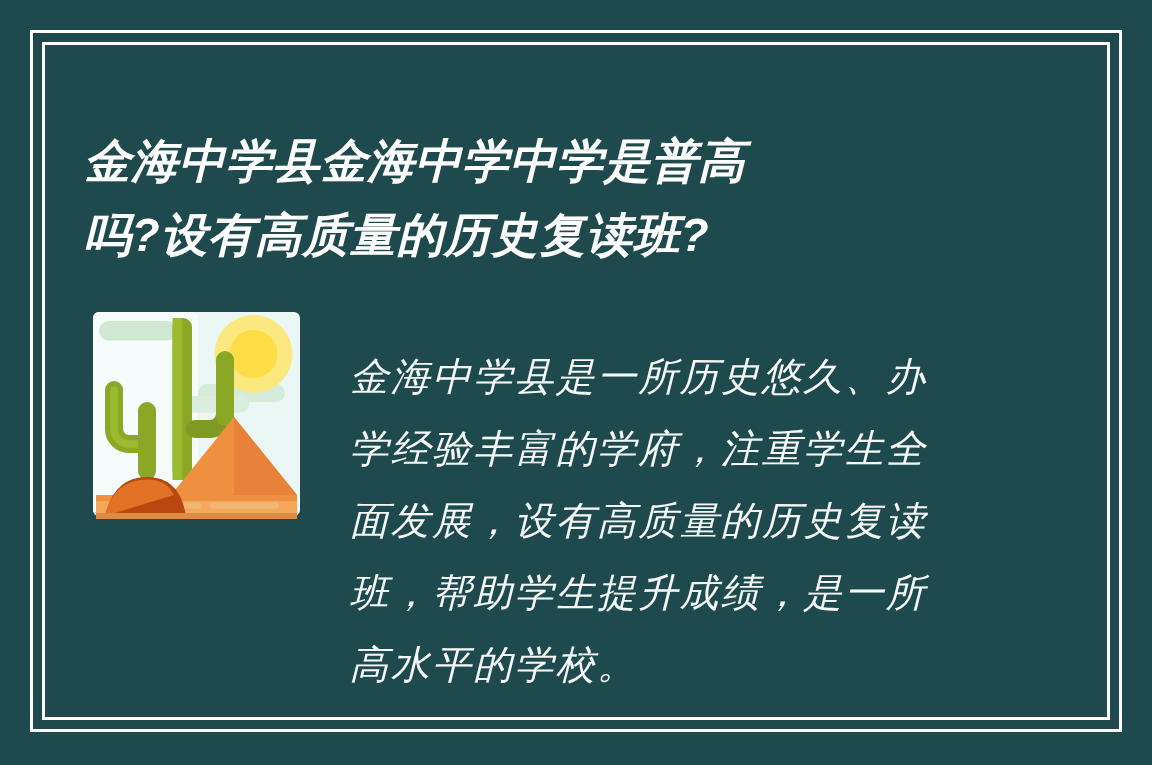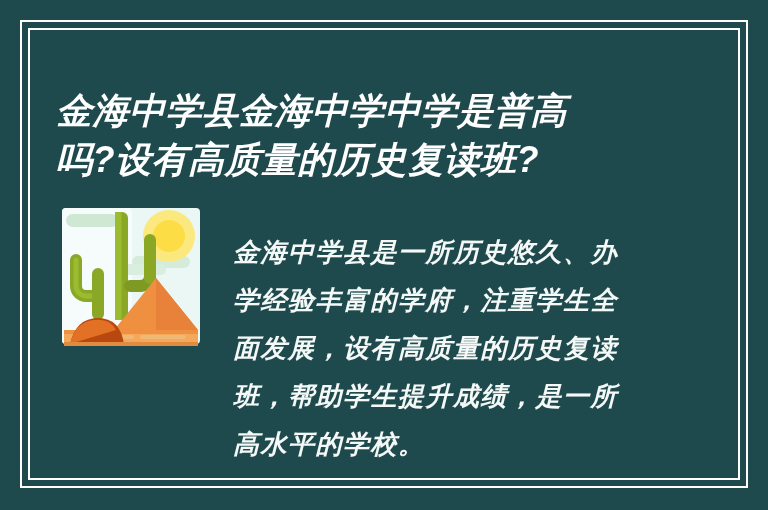--- a/index.html
+++ b/index.html
@@ -42,21 +42,21 @@
     pointer-events: none;
   }
 
   
   .headline {
     position: absolute;
     left: 56px;
     top: 62px;
     width: 640px;
     color: #ffffff;
-    font-size: 36px;
+    font-size: 31px;
     line-height: 49px;
     font-weight: bold;
     font-style: italic;
     letter-spacing: 0.5px;
     font-family: "Liberation Sans", "DejaVu Sans", sans-serif;
   }
   .headline-line {
     display: block;
     white-space: nowrap;
   }
@@ -80,21 +80,21 @@
     position: absolute;
     left: 233px;
     top: 202px;
     width: 412px;
     color: #f4f8f6;
     font-size: 26px;
     line-height: 48px;
     font-style: italic;
     letter-spacing: 1.5px;
     font-family: "DejaVu Serif", "Liberation Serif", serif;
-    font-weight: 700;
+    font-weight: 400;
   }
 </style>
 </head>
 <body>
 
 <div id="poster">
 
   <div class="frame-outer"></div>
   <div class="frame-inner"></div>
 

